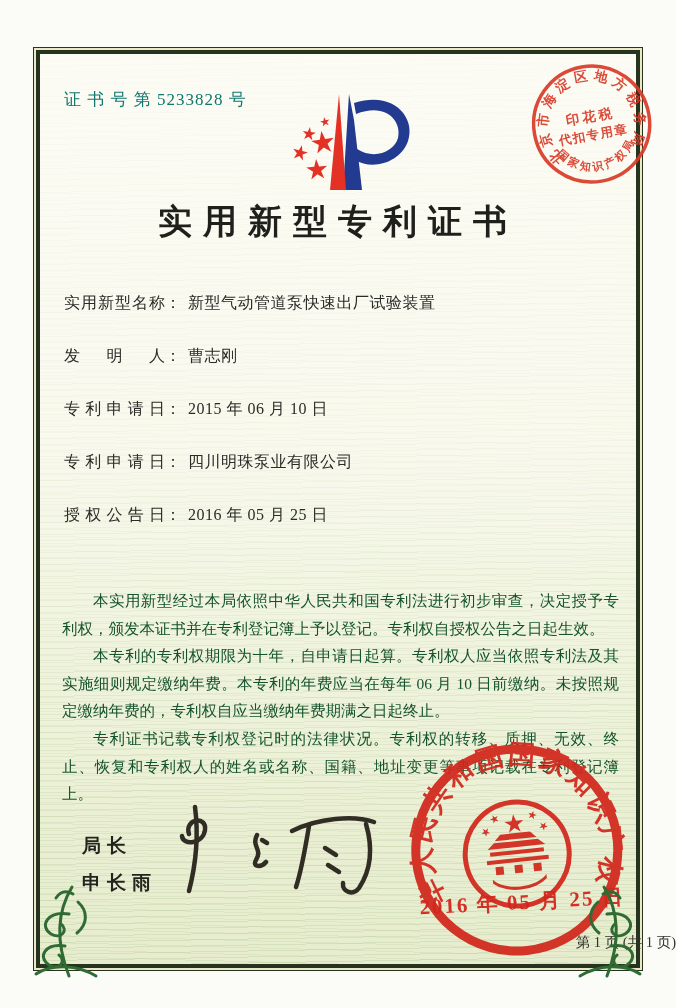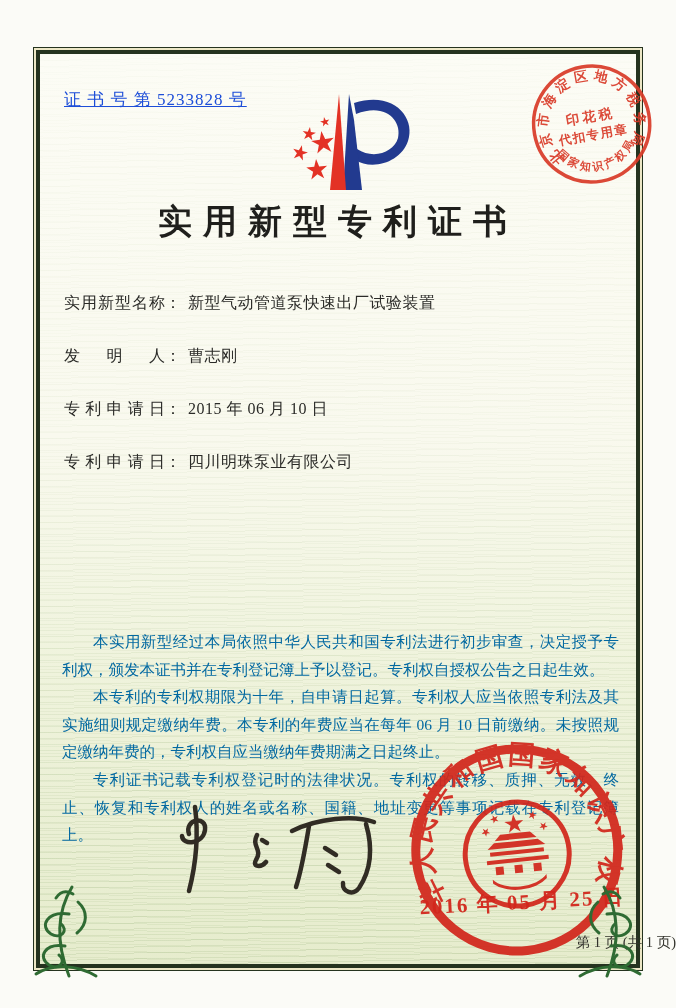--- a/index.html
+++ b/index.html
@@ -19,39 +19,39 @@
   .waves {
     position:absolute; inset:0;
     background:
       repeating-linear-gradient(179deg, rgba(140,170,110,.22) 0 1px, rgba(255,255,255,0) 1px 6px),
       repeating-linear-gradient(181.5deg, rgba(140,170,110,.14) 0 1px, rgba(255,255,255,0) 1px 7px);
     -webkit-mask-image:linear-gradient(180deg, rgba(0,0,0,.10) 0%, rgba(0,0,0,.25) 45%, rgba(0,0,0,.70) 80%, rgba(0,0,0,.85) 100%);
             mask-image:linear-gradient(180deg, rgba(0,0,0,.10) 0%, rgba(0,0,0,.25) 45%, rgba(0,0,0,.70) 80%, rgba(0,0,0,.85) 100%);
   }
   .cert-no {
     position:absolute; left:64px; top:88px;
-    font-size:17px; letter-spacing:1px; color:#1d4ed8;text-decoration:underline;
+    font-size:17px; letter-spacing:1px; color:#0f766e;
   }
   .logo { position:absolute; left:276px; top:90px; }
   .tax-stamp { position:absolute; left:526px; top:58px; transform:rotate(-10deg); opacity:.92; }
   .title {
     position:absolute; left:0; top:199px; width:676px; text-align:center;
     font-size:34px; font-weight:700; letter-spacing:11px; color:#1f1f1c;
   }
   .fields { position:absolute; left:64px; top:293px; width:560px; }
   .frow { height:53px; font-size:16px; white-space:nowrap; }
   .flabel {
     display:inline-block; width:101px; vertical-align:bottom;
     text-align:justify; text-align-last:justify;
   }
   .fcolon { display:inline-block; }
   .fvalue { margin-left:7px; letter-spacing:.5px; }
   .paras {
     position:absolute; left:62px; top:587px; width:557px;
-    font-size:15.5px; line-height:27.6px; text-align:justify; color:#0369a1;margin-top:41px;
+    font-size:15.5px; line-height:27.6px; text-align:justify; color:#14532d;
   }
   .paras p { text-indent:2em; }
   .director {
     position:absolute; left:82px; top:827px;
     font-family:"Liberation Sans","DejaVu Sans",sans-serif;
     font-size:19px; font-weight:700; letter-spacing:6px; line-height:37px; color:#24241f;
   }
   .signature { position:absolute; left:158px; top:800px; }
   .big-seal { position:absolute; left:404px; top:737px; transform:rotate(-6deg); opacity:.93; }
   .seal-date {
@@ -120,28 +120,35 @@
     </div>
     <div class="frow">
       <span class="flabel">发明人</span><span class="fcolon">：</span><span class="fvalue">曹志刚</span>
     </div>
     <div class="frow">
       <span class="flabel">专利申请日</span><span class="fcolon">：</span><span class="fvalue">2015 年 06 月 10 日</span>
     </div>
     <div class="frow">
       <span class="flabel">专利申请日</span><span class="fcolon">：</span><span class="fvalue">四川明珠泵业有限公司</span>
     </div>
+    <div class="frow">
+      <span class="flabel">授权公告日</span><span class="fcolon">：</span><span class="fvalue">2016 年 05 月 25 日</span>
+    </div>
   </div>
 
   <div class="paras">
     <p>本实用新型经过本局依照中华人民共和国专利法进行初步审查，决定授予专利权，颁发本证书并在专利登记簿上予以登记。专利权自授权公告之日起生效。</p>
     <p>本专利的专利权期限为十年，自申请日起算。专利权人应当依照专利法及其实施细则规定缴纳年费。本专利的年费应当在每年 06 月 10 日前缴纳。未按照规定缴纳年费的，专利权自应当缴纳年费期满之日起终止。</p>
     <p>专利证书记载专利权登记时的法律状况。专利权的转移、质押、无效、终止、恢复和专利权人的姓名或名称、国籍、地址变更等事项记载在专利登记簿上。</p>
   </div>
 
+  <div class="director">
+    <div>局长</div>
+    <div>申长雨</div>
+  </div>
 
   <div class="signature">
     <svg width="232" height="100" viewBox="0 0 232 100">
       <g fill="none" stroke="#312c24" stroke-width="4.5" stroke-linecap="round" stroke-linejoin="round">
         <path d="M31,34 C26,19 49,15 47,30 C45,44 25,46 24,36"></path>
         <path d="M37,7 C40,30 39,60 31,91"></path>
         <path d="M99,35 C93,47 105,49 98,60 C94,67 103,68 108,62"></path>
         <path d="M104,40 l5,3"></path>
         <path d="M134,31 C160,18 196,15 216,22"></path>
         <path d="M151,26 C147,50 143,72 138,87"></path>

